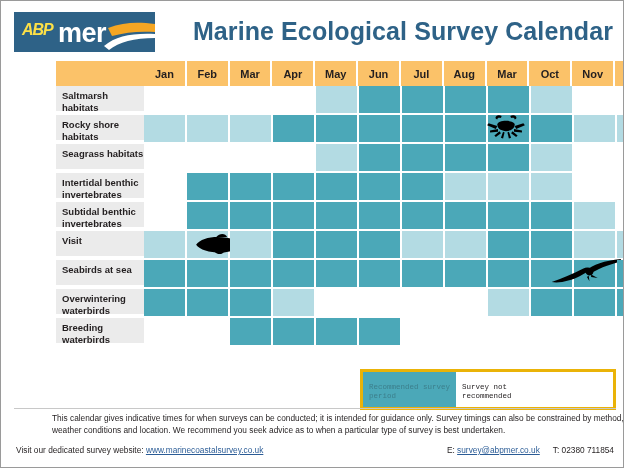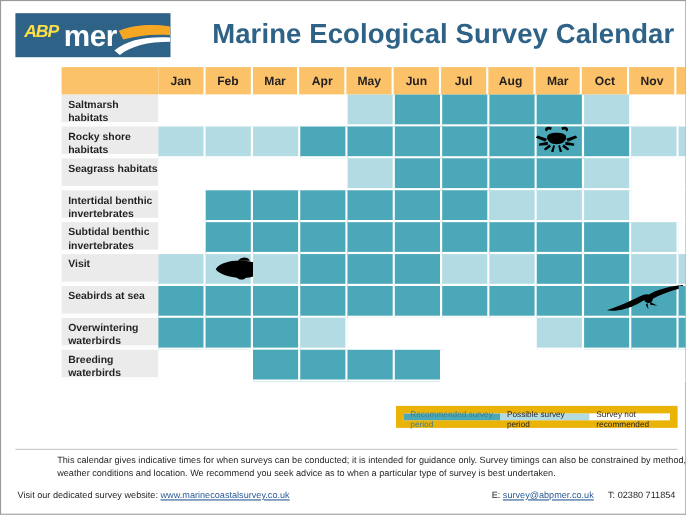--- a/index.html
+++ b/index.html
@@ -119,24 +119,25 @@
   .cell-wrap { position: relative; flex: 1; display: flex; }
   .icon-overlay {
     position: absolute;
     pointer-events: none;
   }
 
   
   #legend {
     position: absolute;
     left: 359px; top: 368px;
-    width: 256px; height: 20px;
+    width: 256px; height: 41px;
     display: flex;
-    border: 7px solid #eab308;
+    border: 3px solid #eab308;
     box-sizing: border-box;
+    font-family: Liberation Mono, monospace;
   }
   .legend-box {
     box-sizing: border-box;
     padding: 4px 5px 0 6px;
     font-size: 7.5px;
     line-height: 9px;
     display: flex;
     align-items: center;
   }
   #legend-rec { width: 93px; background: #4ba8b8; color: #3c7f8c; }
@@ -393,21 +394,20 @@
             <div class="cell not cell-wrap"></div>
             <div class="cell not cell-wrap"></div>
             <div class="cell not cell-wrap"></div>
           </div>
         </div>
       </div>
   </div>
 
   <div id="legend">
     <div class="legend-box" id="legend-rec">Recommended survey period</div>
-    <div class="legend-box" id="legend-pos">Possible survey period</div>
     <div class="legend-box" id="legend-not">Survey not recommended</div>
   </div>
 
   <div id="footer-rule"></div>
   <div id="footer-note">This calendar gives indicative times for when surveys can be conducted; it is intended for guidance only. Survey timings can also be constrained by method, weather conditions and location.  We recommend you seek advice as to when a particular type of survey is best undertaken.</div>
   <div id="footer-links">
     <div>
       <span>Visit our dedicated survey website: </span><a class="link" href="#">www.marinecoastalsurvey.co.uk</a>
     </div>
     <div id="footer-contact">

